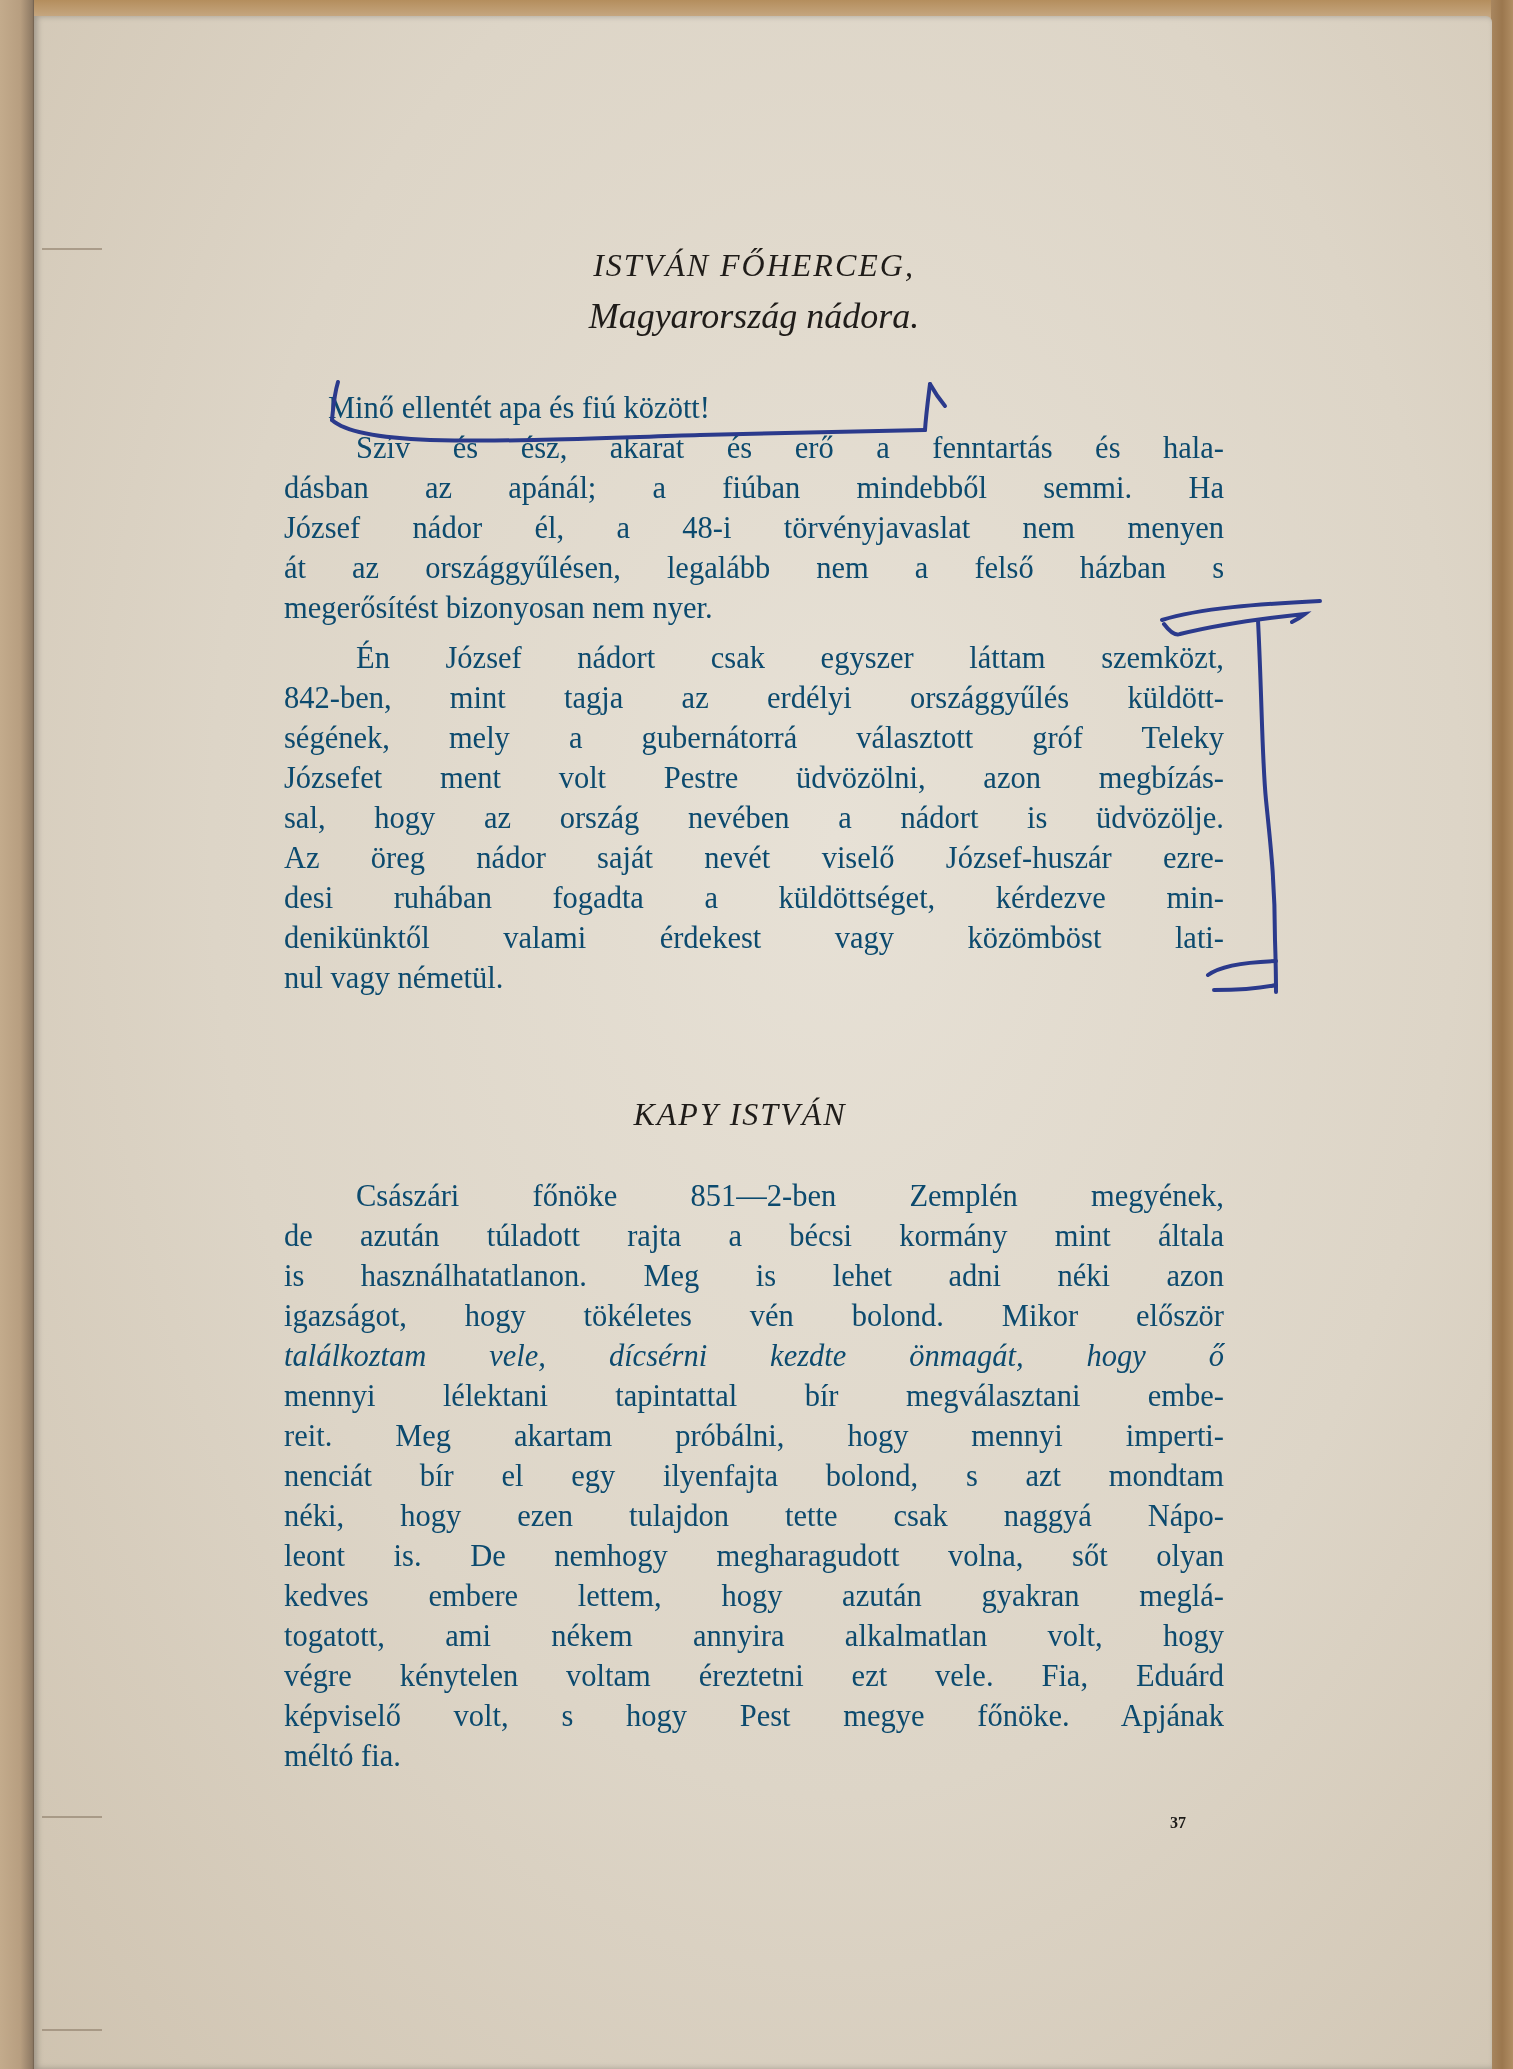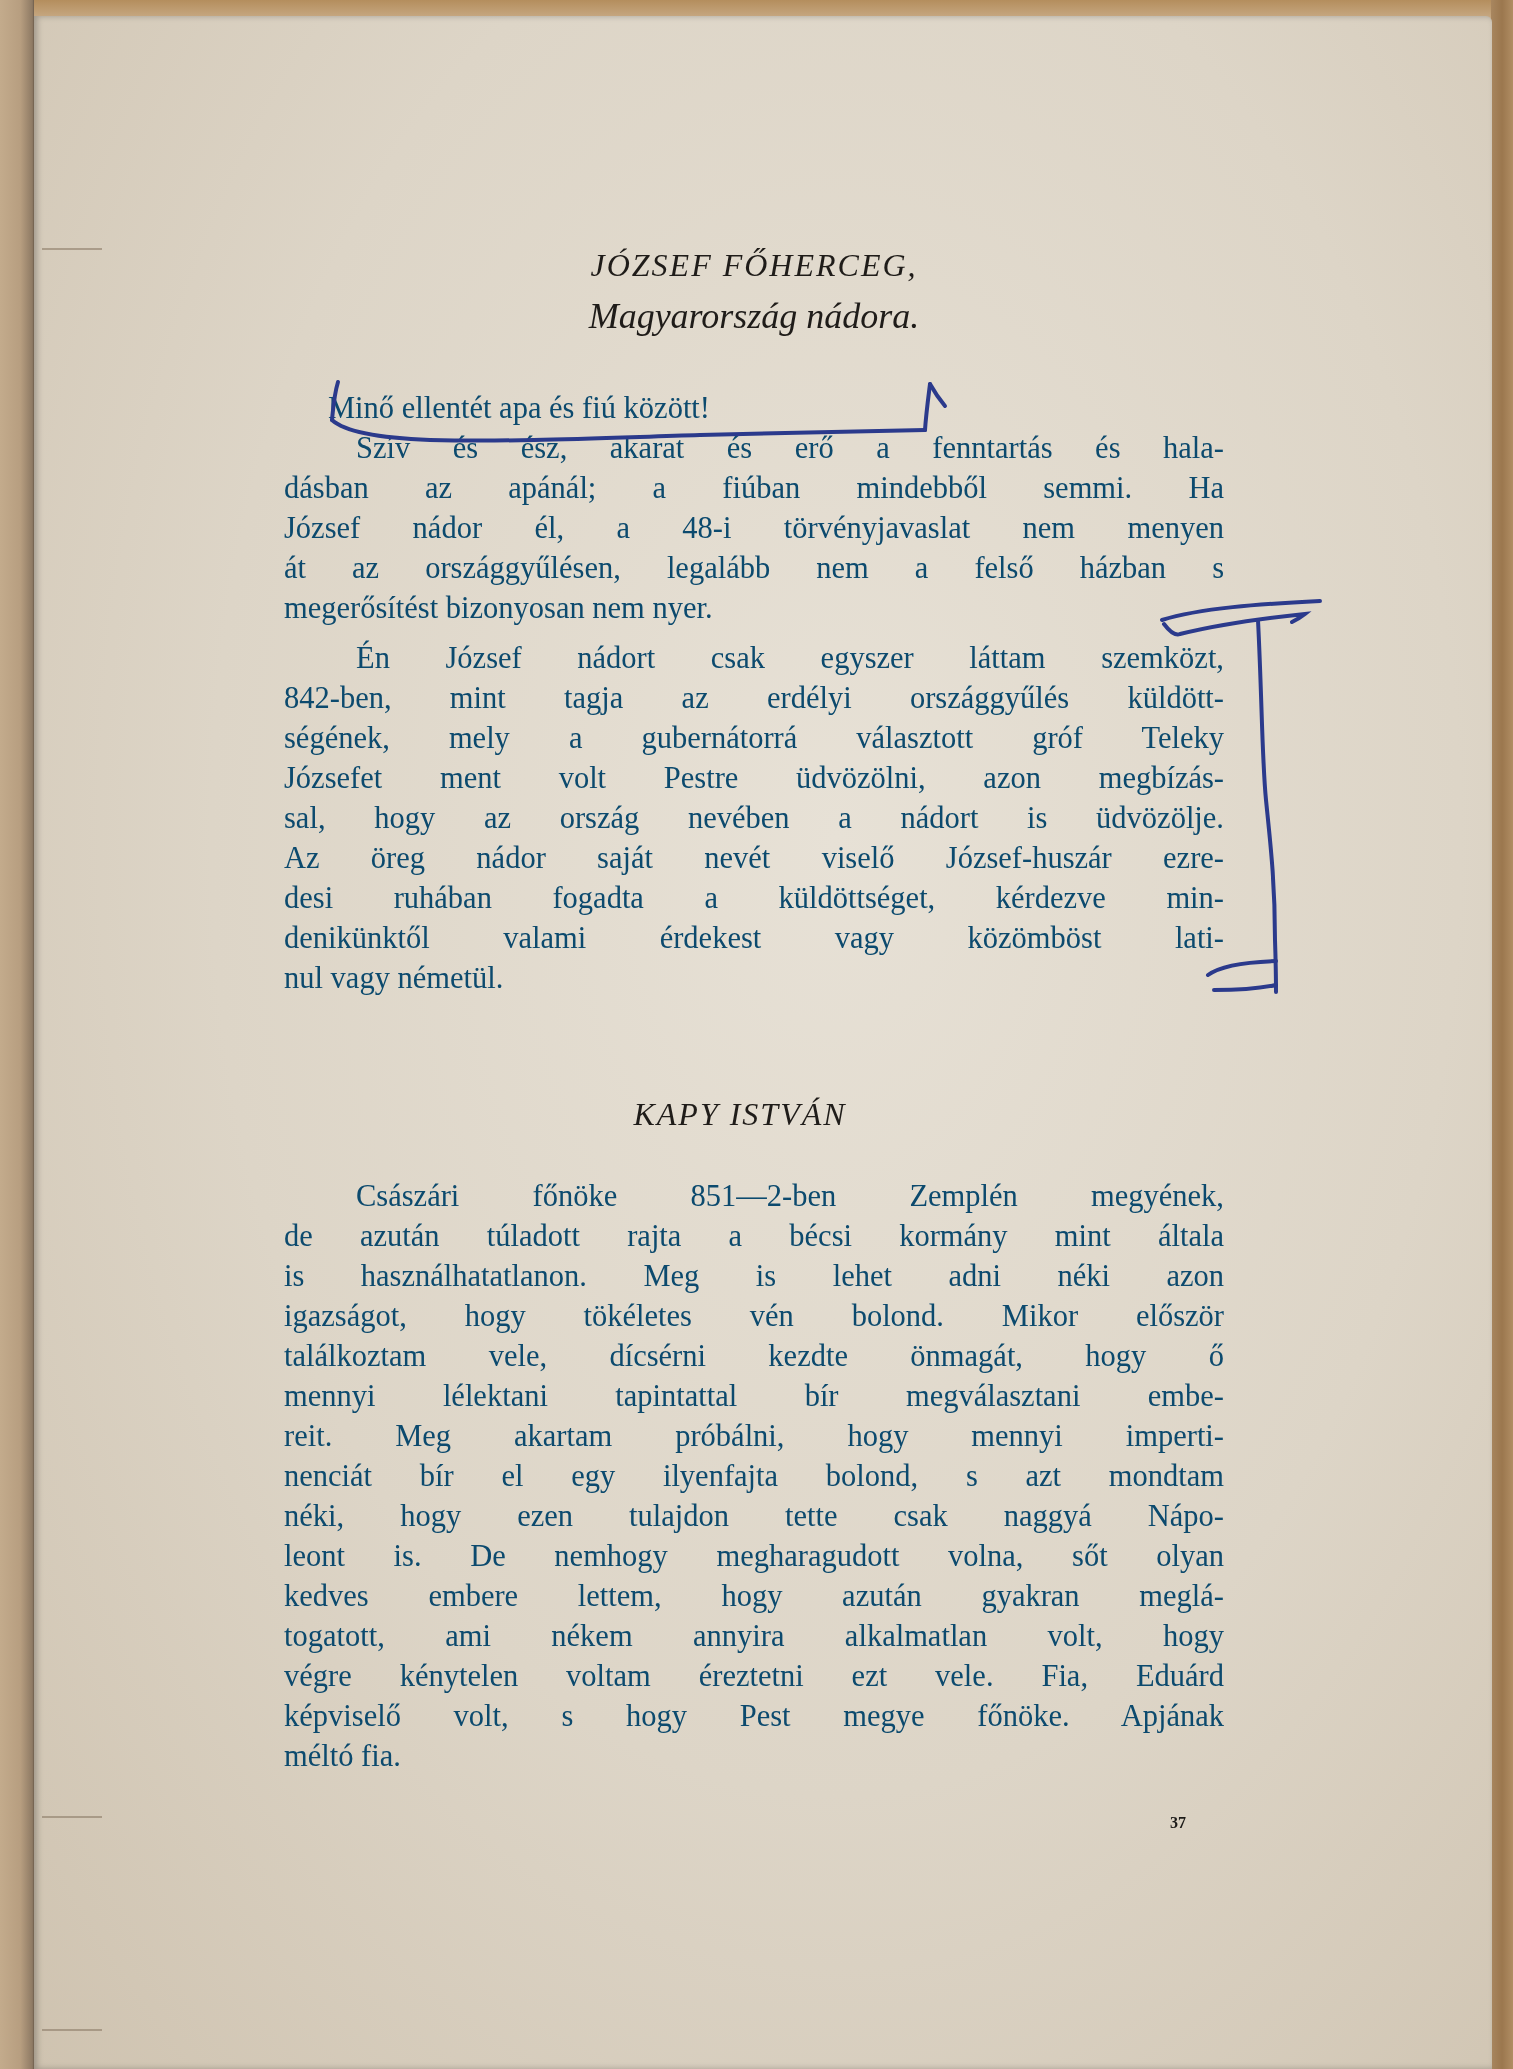--- a/index.html
+++ b/index.html
@@ -127,21 +127,21 @@
 <div class="backdrop-right"></div>
 <div class="gutter"></div>
 
 <div class="page">
   <div class="stitch" style="top:232px;"></div>
   <div class="stitch" style="top:1800px;"></div>
   <div class="stitch" style="top:2013px;"></div>
 </div>
 
 <div class="text-block" style="top:0;">
-  <div class="heading" style="top:247px;">JÓZSEF FŐHERCEG,</div>
+  <div class="heading" style="top:247px;">ISTVÁN FŐHERCEG,</div>
   <div class="subheading" style="top:295px;">Magyarország nádora.</div>
 
   <div class="line last" style="top:388px; left:44px; width:600px;">Minő ellentét apa és fiú között!</div>
   <div class="line indent" style="top:428px;">Szív és ész, akarat és erő a fenntartás és hala-</div>
   <div class="line" style="top:468px;">dásban az apánál; a fiúban mindebből semmi. Ha</div>
   <div class="line" style="top:508px;">József nádor él, a 48-i törvényjavaslat nem menyen</div>
   <div class="line" style="top:548px;">át az országgyűlésen, legalább nem a felső házban s</div>
   <div class="line last" style="top:588px;">megerősítést bizonyosan nem nyer.</div>
   <div class="line indent" style="top:638px;">Én József nádort csak egyszer láttam szemközt,</div>
   <div class="line" style="top:678px;">842-ben, mint tagja az erdélyi országgyűlés küldött-</div>
@@ -154,21 +154,21 @@
   <div class="line last" style="top:958px;">nul vagy németül.</div>
 </div>
 
 <div class="text-block" style="top:0;">
   <div class="heading" style="top:1096px; left:-14px;">KAPY ISTVÁN</div>
 
   <div class="line indent" style="top:1176px;">Császári főnöke 851—2-ben Zemplén megyének,</div>
   <div class="line" style="top:1216px;">de azután túladott rajta a bécsi kormány mint általa</div>
   <div class="line" style="top:1256px;">is használhatatlanon. Meg is lehet adni néki azon</div>
   <div class="line" style="top:1296px;">igazságot, hogy tökéletes vén bolond. Mikor először</div>
-  <div class="line" style="top:1336px;">találkoztam vele, dícsérni kezdte önmagát, hogy ő</div>
+  <div class="line" style="top:1336px;font-style:italic;">találkoztam vele, dícsérni kezdte önmagát, hogy ő</div>
   <div class="line" style="top:1376px;">mennyi lélektani tapintattal bír megválasztani embe-</div>
   <div class="line" style="top:1416px;">reit. Meg akartam próbálni, hogy mennyi imperti-</div>
   <div class="line" style="top:1456px;">nenciát bír el egy ilyenfajta bolond, s azt mondtam</div>
   <div class="line" style="top:1496px;">néki, hogy ezen tulajdon tette csak naggyá Nápo-</div>
   <div class="line" style="top:1536px;">leont is. De nemhogy megharagudott volna, sőt olyan</div>
   <div class="line" style="top:1576px;">kedves embere lettem, hogy azután gyakran meglá-</div>
   <div class="line" style="top:1616px;">togatott, ami nékem annyira alkalmatlan volt, hogy</div>
   <div class="line" style="top:1656px;">végre kénytelen voltam éreztetni ezt vele. Fia, Eduárd</div>
   <div class="line" style="top:1696px;">képviselő volt, s hogy Pest megye főnöke. Apjának</div>
   <div class="line last" style="top:1736px;">méltó fia.</div>

